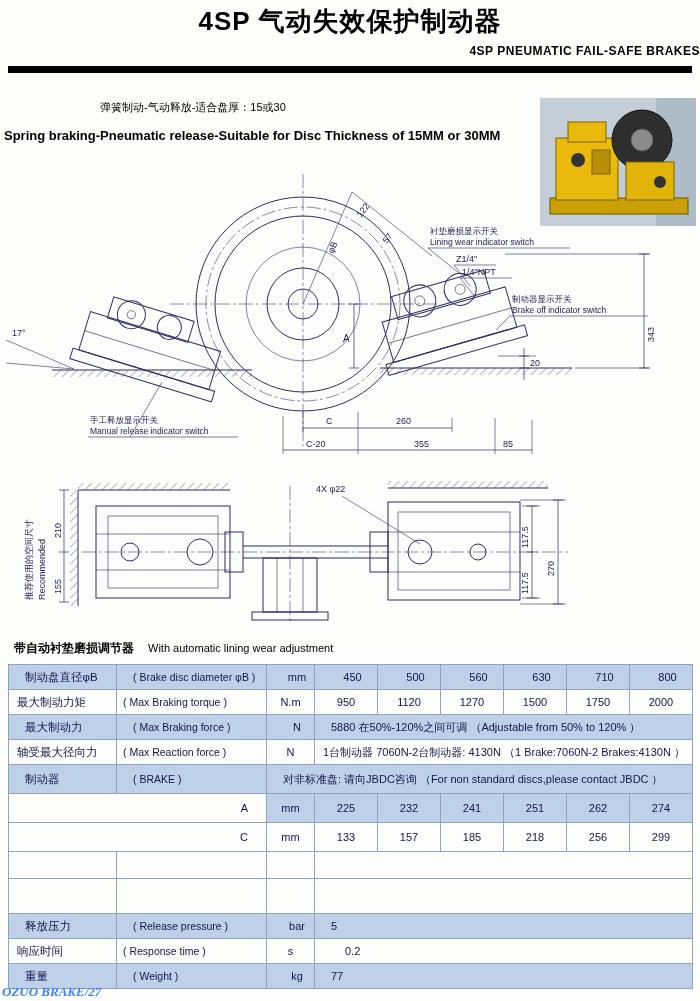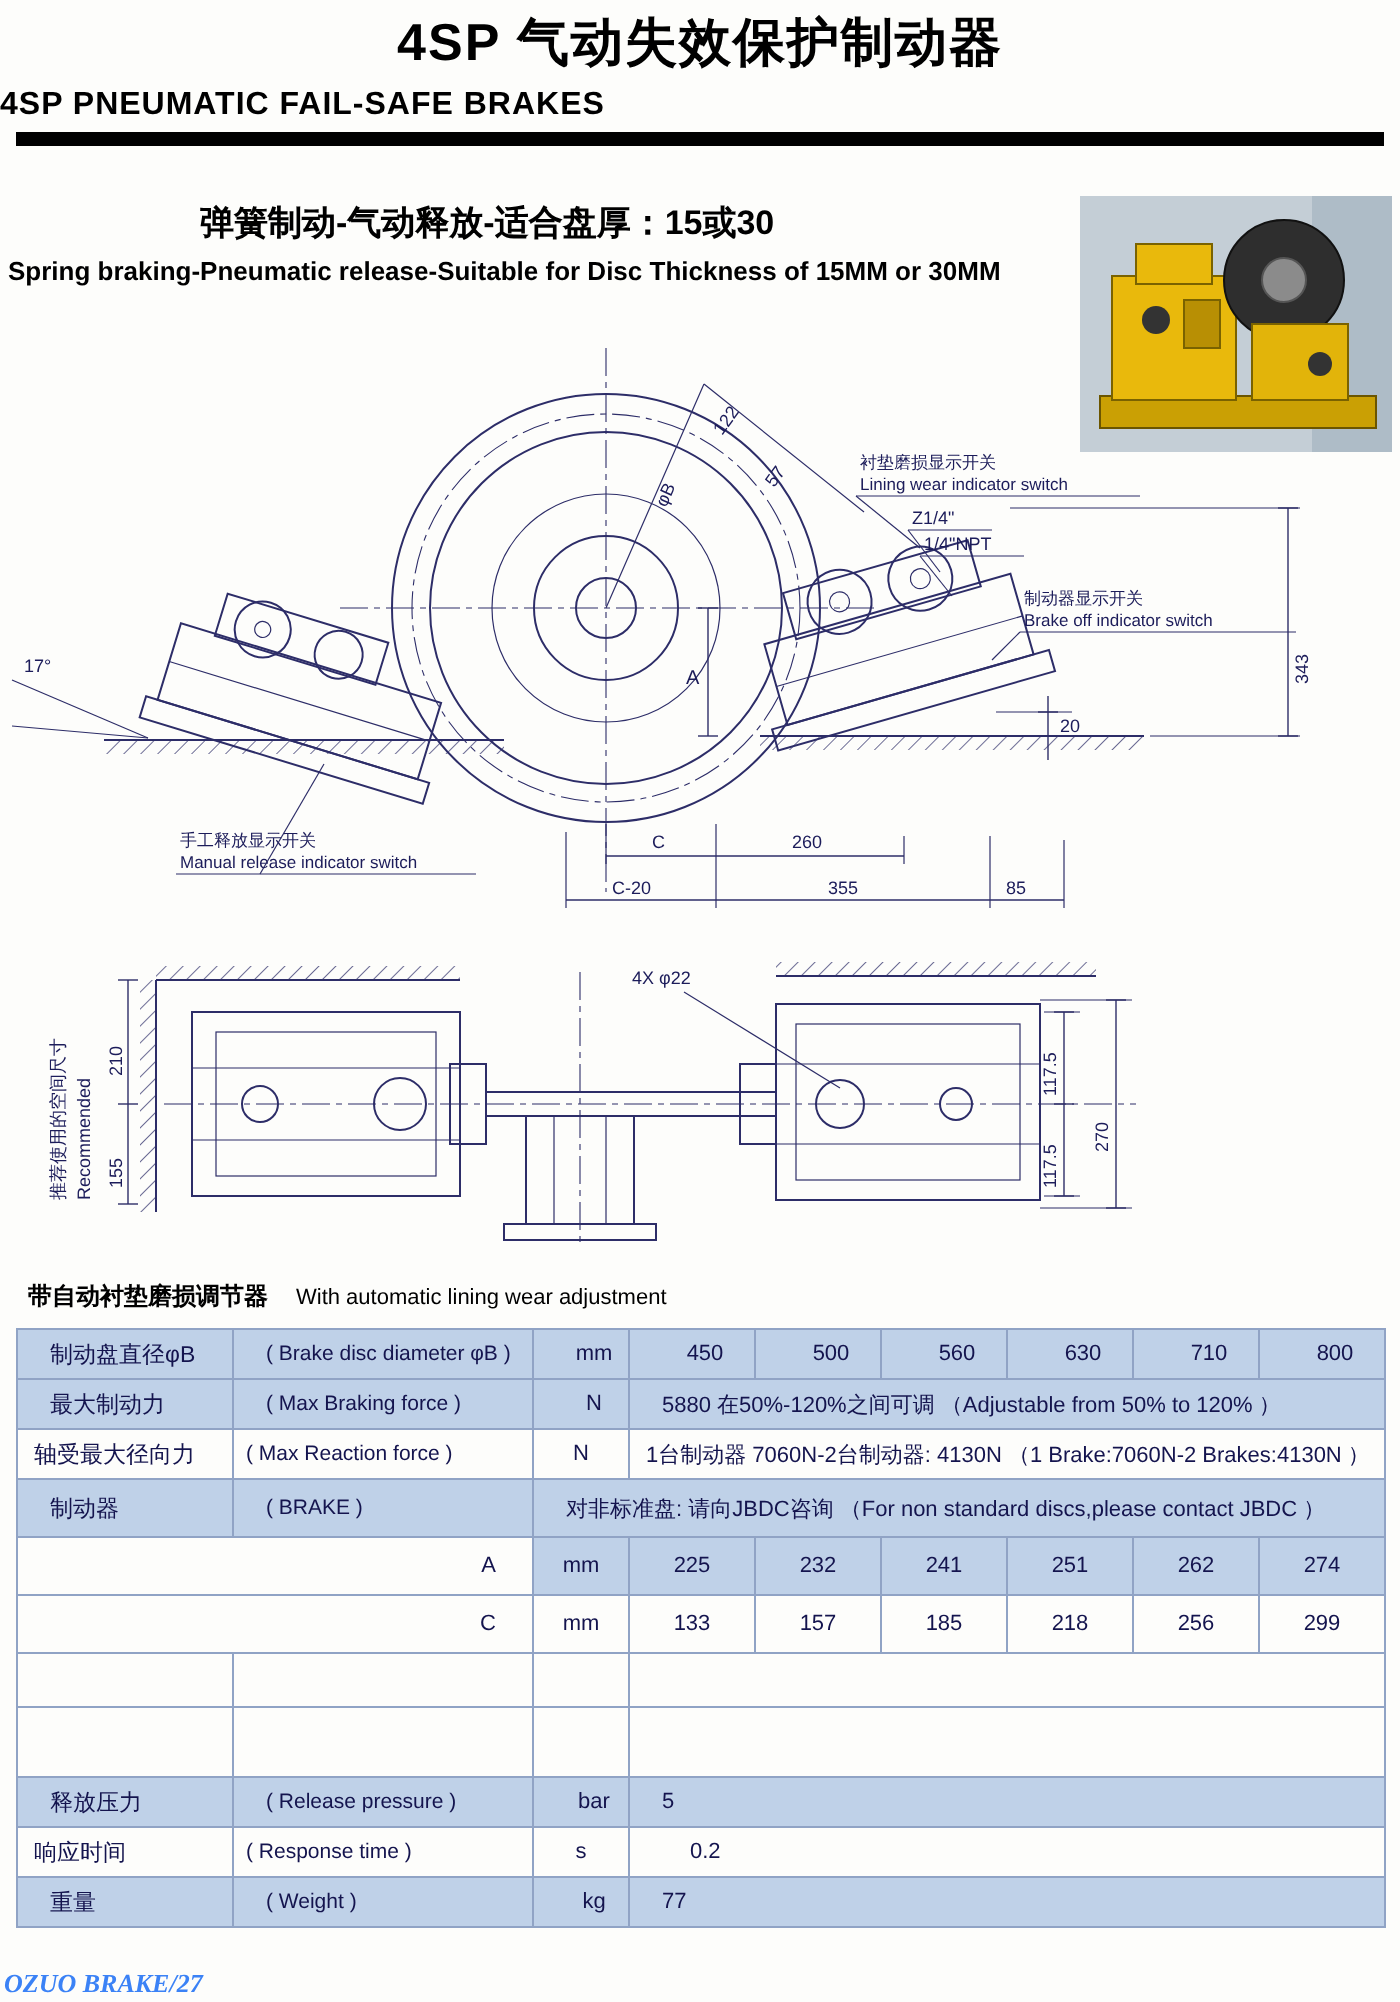--- a/index.html
+++ b/index.html
@@ -1,21 +1,21 @@
 <!DOCTYPE html>
 <html><head>
 <meta charset="utf-8">
 <style>
   html,body{margin:0;padding:0;}
   body{width:700px;height:1001px;position:relative;font-family:"Liberation Sans",sans-serif;background:#fdfdfb;color:#000;overflow:hidden;}
   .abs{position:absolute;}
   #title-cn{top:4px;left:0;width:100%;text-align:center;font-size:26px;font-weight:bold;letter-spacing:1px;}
-  #title-en{top:44px;left:0;width:100%;text-align:left;font-size:16px;font-weight:bold;letter-spacing:.5px;}
+  #title-en{top:44px;left:0;width:100%;text-align:right;font-size:12px;font-weight:bold;letter-spacing:.5px;}
   #black-rule{top:66px;left:8px;width:684px;height:7px;background:#000;}
-  #intro-cn{top:100px;left:100px;font-size:17px;font-weight:bold;}
+  #intro-cn{top:100px;left:100px;font-size:11px;font-weight:normal;}
   #intro-en{top:128px;left:4px;font-size:13px;font-weight:bold;}
   #product{top:98px;left:540px;width:156px;height:128px;}
   #drawing{top:150px;left:0;width:700px;height:492px;}
   #note{top:640px;left:14px;font-size:12px;}
   #note .cn{font-weight:bold;}
   #note .en{font-size:11px;margin-left:14px;}
   table.spec{position:absolute;top:664px;left:8px;width:684px;border-collapse:collapse;table-layout:fixed;}
   .spec td{border:1px solid #90a3c5;height:24px;font-size:11px;color:#14144e;padding:0 3px;vertical-align:middle;overflow:hidden;white-space:nowrap;}
   .spec tr.blue td{background:#bfd1e8;padding-left:16px;}
   .spec td.bluec{background:#bfd1e8;}
@@ -294,20 +294,31 @@
     <td class="cn">制动盘直径φB</td>
     <td class="en">( Brake disc diameter φB )</td>
     <td class="unit">mm</td>
     <td class="val">450</td>
     <td class="val">500</td>
     <td class="val">560</td>
     <td class="val">630</td>
     <td class="val">710</td>
     <td class="val">800</td>
   </tr>
+  <tr>
+    <td class="cn">最大制动力矩</td>
+    <td class="en">( Max Braking torque )</td>
+    <td class="unit">N.m</td>
+    <td class="val">950</td>
+    <td class="val">1120</td>
+    <td class="val">1270</td>
+    <td class="val">1500</td>
+    <td class="val">1750</td>
+    <td class="val">2000</td>
+  </tr>
   <tr class="blue">
     <td class="cn">最大制动力</td>
     <td class="en">( Max Braking force )</td>
     <td class="unit">N</td>
     <td class="pad22" colspan="6">5880   在50%-120%之间可调 （Adjustable from 50% to 120% ）</td>
   </tr>
   <tr>
     <td class="cn">轴受最大径向力</td>
     <td class="en">( Max Reaction force )</td>
     <td class="unit">N</td>

